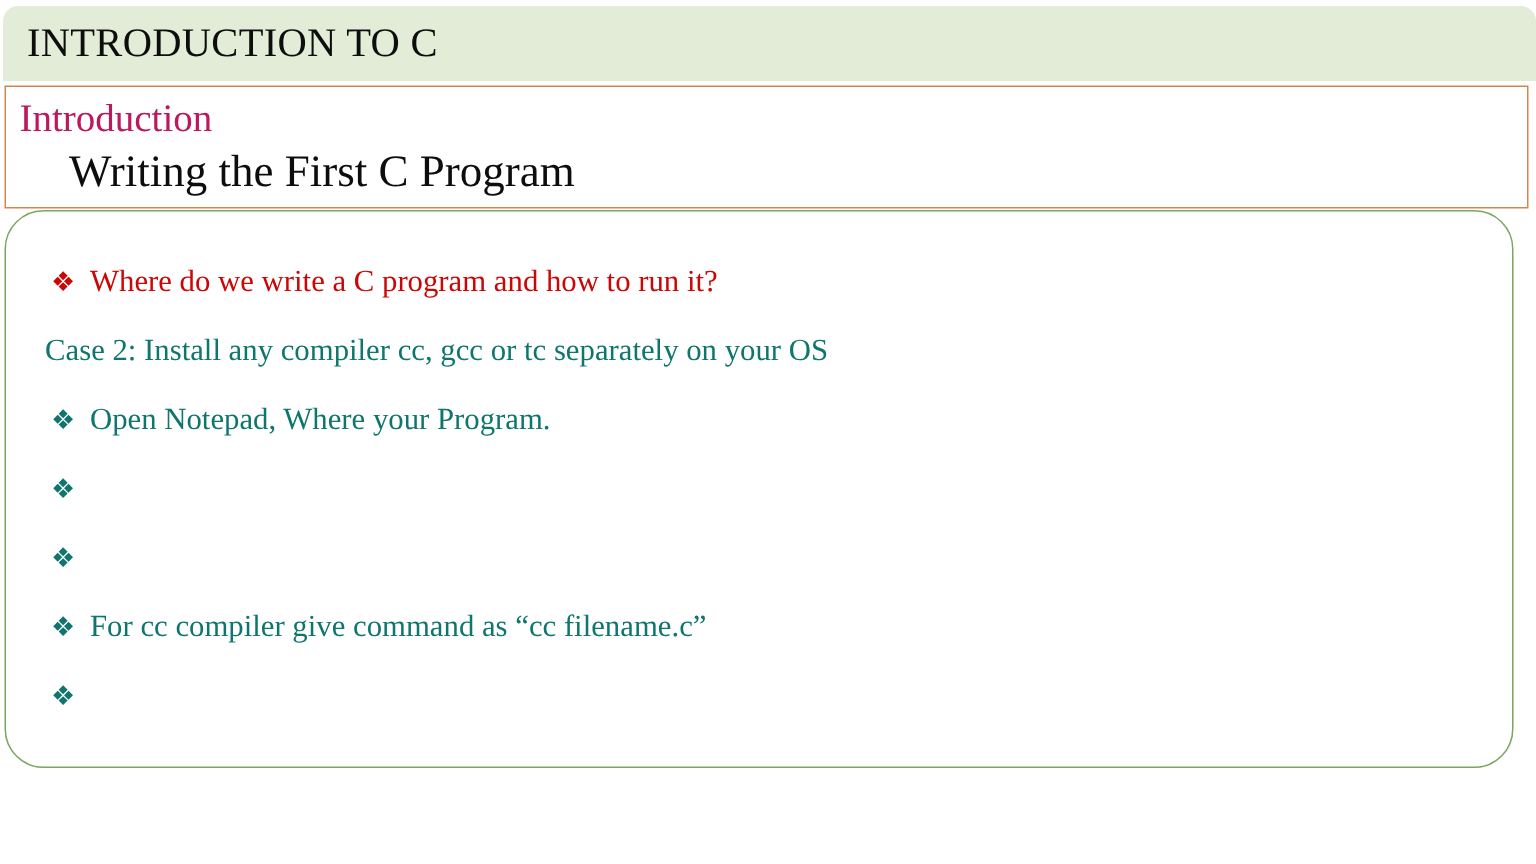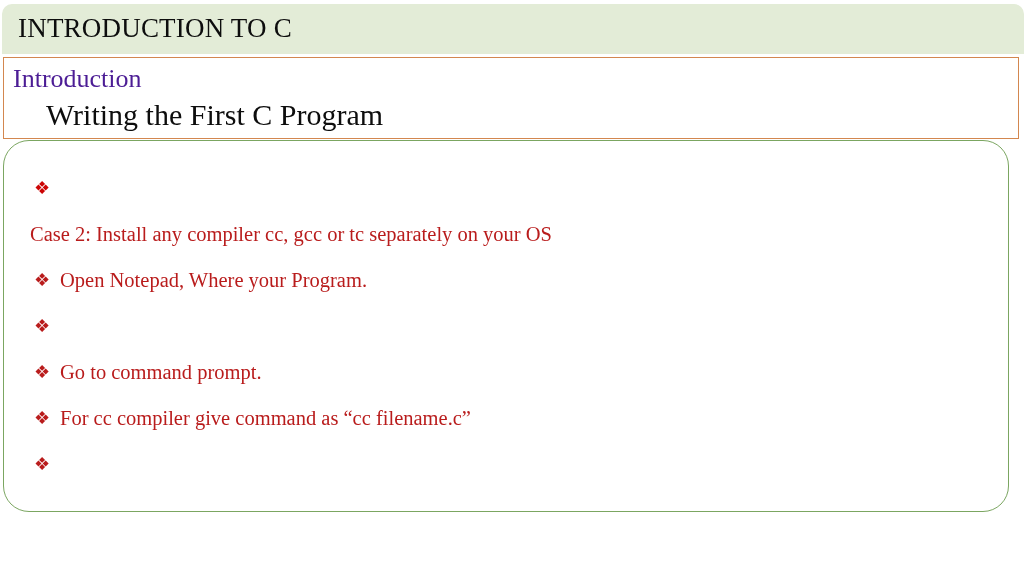--- a/index.html
+++ b/index.html
@@ -54,21 +54,21 @@
     background: #ffffff;
     border: 1.3px solid #d3874f;
     box-sizing: border-box;
   }
   .subtitle-line-1 {
     position: absolute;
     left: 9px;
     top: 3px;
     font-size: 26px;
     line-height: 36px;
-    color: #4c1d95;
+    color: #be185d;
     white-space: nowrap;
   }
   .subtitle-line-2 {
     position: absolute;
     left: 42px;
     top: 39px;
     font-size: 30px;
     line-height: 36px;
     color: #0d0d0d;
     white-space: nowrap;
@@ -92,21 +92,21 @@
     left: 26px;
     top: 32px;
     right: 20px;
   }
 
   .line {
     position: relative;
     height: 46px;
     font-size: 20.5px;
     line-height: 30px;
-    color: #b91c1c;
+    color: #0f766e;
     white-space: nowrap;
     padding-left: 30px;
   }
   .line.no-bullet {
     padding-left: 0;
   }
   .line .bullet {
     position: absolute;
     left: 4px;
     top: 0;
@@ -131,23 +131,23 @@
     <div class="title-text">INTRODUCTION TO C</div>
   </div>
 
   <div class="subtitle-box">
     <div class="subtitle-line-1">Introduction</div>
     <div class="subtitle-line-2">Writing the First C Program</div>
   </div>
 
   <div class="content-box">
     <div class="content-list">
-        <div class="line accent"><span class="bullet">❖</span></div>
+        <div class="line accent"><span class="bullet">❖</span><span class="txt">Where do we write a C program and how to run it?</span></div>
         <div class="line no-bullet"><span class="txt">Case 2: Install any compiler cc, gcc or tc separately on your OS</span></div>
         <div class="line"><span class="bullet">❖</span><span class="txt">Open Notepad, Where your Program.</span></div>
         <div class="line"><span class="bullet">❖</span></div>
-        <div class="line"><span class="bullet">❖</span><span class="txt">Go to command prompt.</span></div>
+        <div class="line"><span class="bullet">❖</span></div>
         <div class="line"><span class="bullet">❖</span><span class="txt">For cc compiler give command as “cc filename.c”</span></div>
         <div class="line"><span class="bullet">❖</span></div>
       </div>
   </div>
 
 </div>
 
 </body></html>

